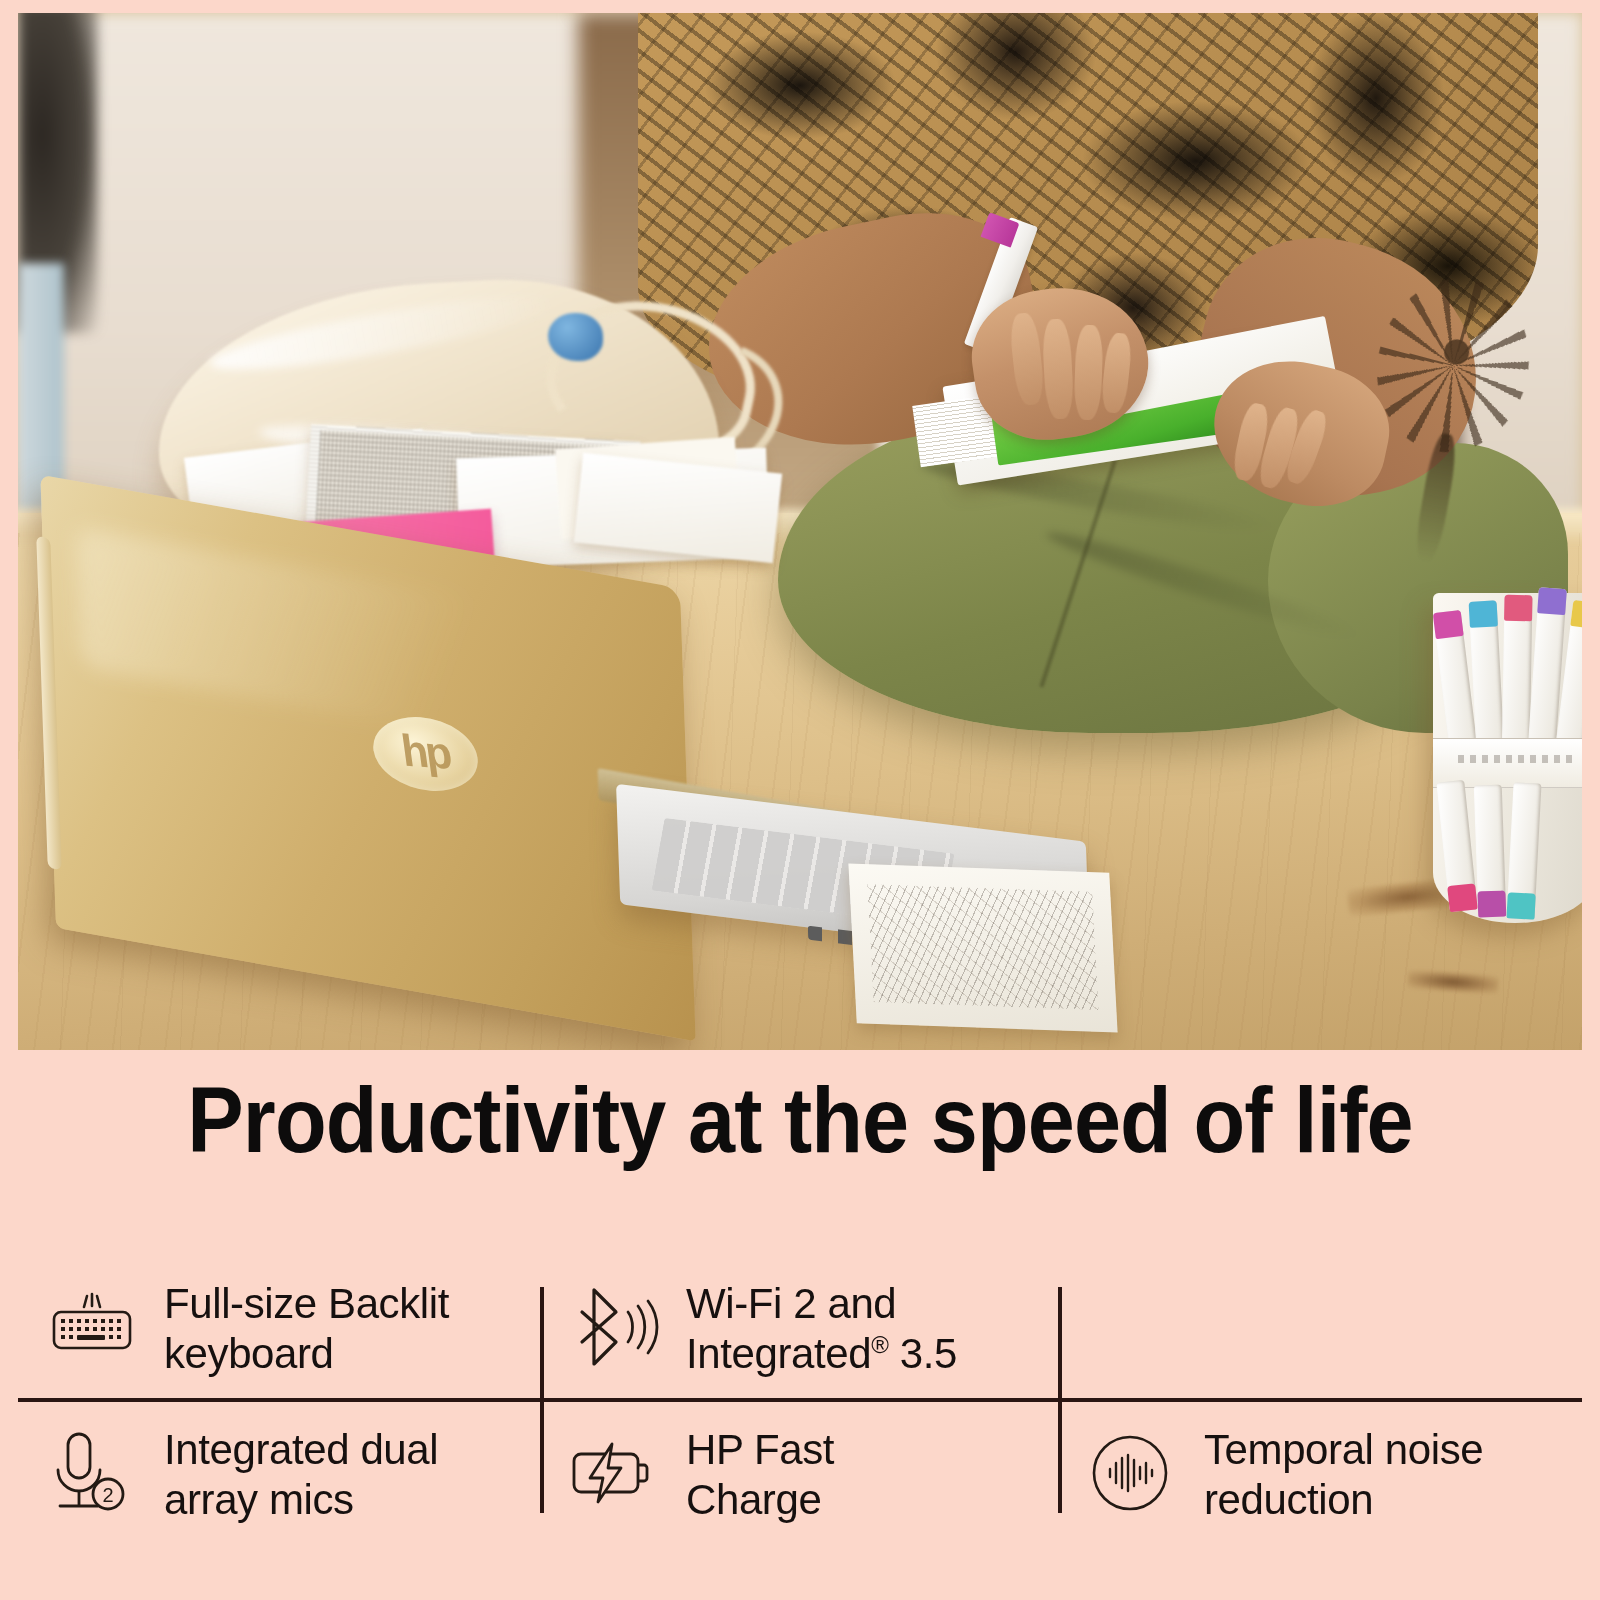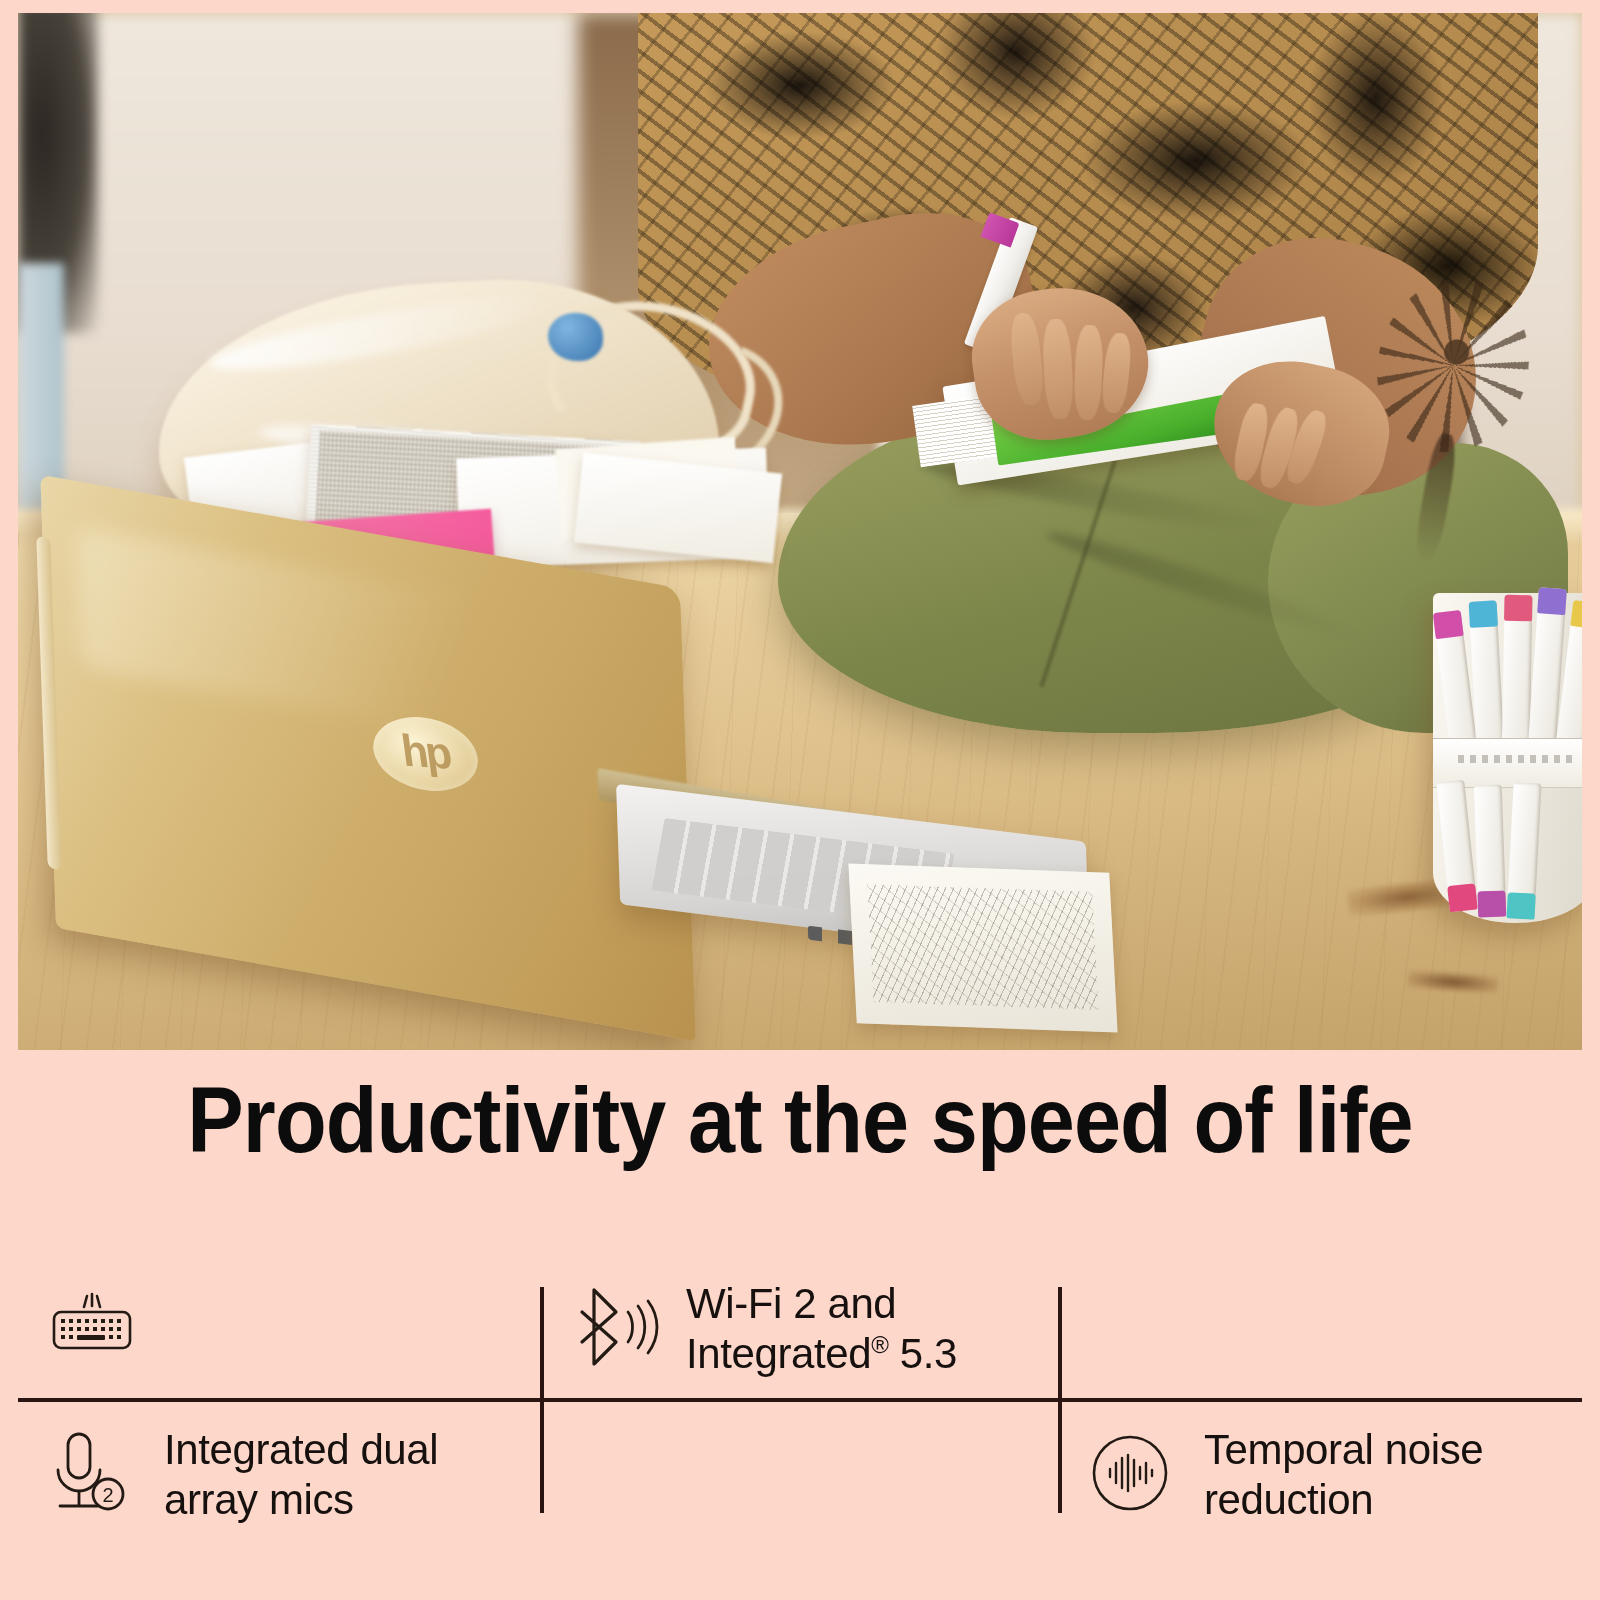--- a/index.html
+++ b/index.html
@@ -680,49 +680,62 @@
             <rect x="63" y="35" width="4" height="4"></rect>
               <rect x="71" y="35" width="4" height="4"></rect>
             <rect x="15" y="43" width="4" height="4"></rect>
               <rect x="23" y="43" width="4" height="4"></rect>
             <rect x="31" y="43" width="28" height="5" rx="1"></rect>
             <rect x="63" y="43" width="4" height="4"></rect>
               <rect x="71" y="43" width="4" height="4"></rect>
           </g>
         </svg>
       </span>
+      <span class="lbl">Full-size Backlit
+keyboard</span>
     </div>
 
     <div class="cell c-r1 c-c2">
       <span class="ic">
         <svg width="92" height="86" viewBox="0 0 92 86" fill="none" stroke="#231a14" stroke-width="3.2" stroke-linecap="round" stroke-linejoin="round">
           <path d="M26 6 L26 80 L48 58 L14 28 M14 58 L48 28 L26 6"></path>
           <path d="M60 28 C66 36 66 50 60 58" stroke-width="2.8"></path>
           <path d="M70 22 C79 34 79 52 70 64" stroke-width="2.8"></path>
           <path d="M80 17 C92 33 92 53 80 69" stroke-width="2.8"></path>
         </svg>
       </span>
-      <span class="lbl"><span>Wi-Fi 2 and</span><br><span>Integrated</span><span class="sup">®</span><span> 5.3</span></span>
+      <span class="lbl"><span>Wi-Fi 2 and</span><br><span>Integrated</span><span class="sup">®</span><span> 3.5</span></span>
     </div>
 
 
     <div class="cell c-r2 c-c1">
       <span class="ic">
         <svg width="92" height="86" viewBox="0 0 92 86" fill="none" stroke="#231a14" stroke-width="2.8" stroke-linecap="round">
           <rect x="22" y="4" width="22" height="44" rx="11"></rect>
           <path d="M12 40 a21 21 0 0 0 42 0" stroke-width="2.8"></path>
           <path d="M33 62 L33 76 M14 76 L52 76"></path>
           <circle cx="62" cy="64" r="15"></circle>
           <text x="62" y="72" font-family="Liberation Sans, sans-serif" font-size="20" fill="#231a14" stroke="none" text-anchor="middle">2</text>
         </svg>
       </span>
       <span class="lbl">Integrated dual
 array mics</span>
     </div>
 
+    <div class="cell c-r2 c-c2">
+      <span class="ic">
+        <svg width="92" height="70" viewBox="0 0 92 70" fill="none" stroke="#231a14" stroke-width="2.8" stroke-linejoin="round">
+          <path d="M6 23 a7 7 0 0 1 7-7 h50 a7 7 0 0 1 7 7 v24 a7 7 0 0 1 -7 7 h-50 a7 7 0 0 1 -7 -7 z"></path>
+          <path d="M70 27 h6 a3 3 0 0 1 3 3 v10 a3 3 0 0 1 -3 3 h-6"></path>
+          <path d="M44 6 L22 40 h13 L30 64 L53 30 H40 z" fill="#fcd7ca" stroke="#231a14" stroke-width="2.8"></path>
+        </svg>
+      </span>
+      <span class="lbl">HP Fast
+Charge</span>
+    </div>
 
     <div class="cell c-r2 c-c3">
       <span class="ic">
         <svg width="92" height="86" viewBox="0 0 92 86" fill="none" stroke="#231a14" stroke-width="2.6" stroke-linecap="round">
           <circle cx="44" cy="43" r="36" stroke-width="2.6"></circle>
           <path d="M24 39 L24 47" stroke-width="2.4"></path>
           <path d="M30 33 L30 53" stroke-width="2.4"></path>
           <path d="M36 28 L36 58" stroke-width="2.4"></path>
           <path d="M42 25 L42 61" stroke-width="2.4"></path>
           <path d="M48 30 L48 56" stroke-width="2.4"></path>

